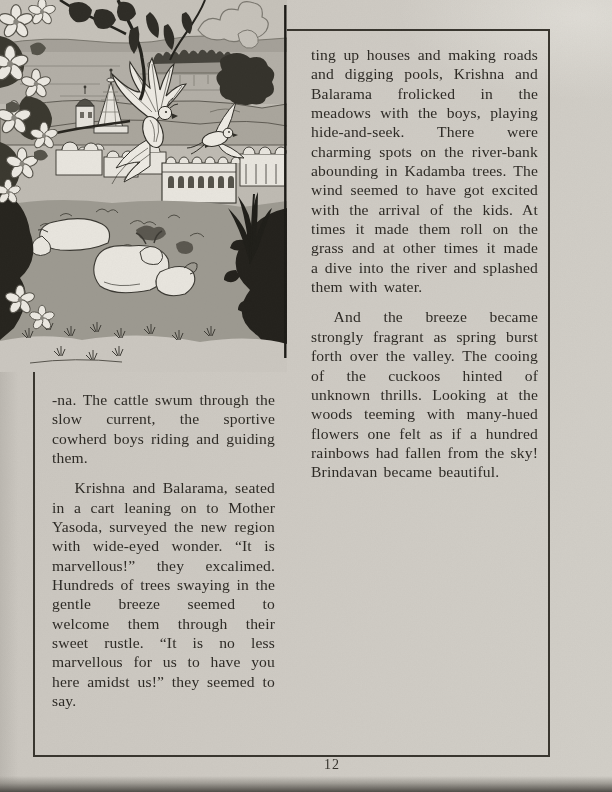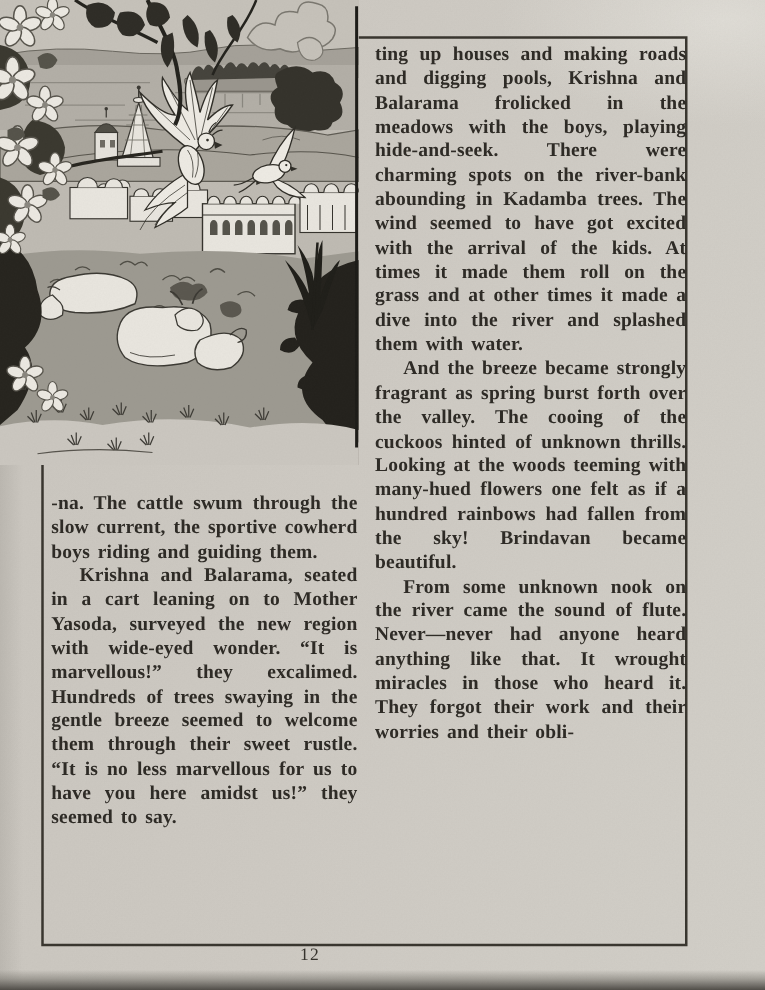--- a/index.html
+++ b/index.html
@@ -19,27 +19,27 @@
   #frame{
     position:absolute;left:33px;top:29px;width:517px;height:728px;
     border:2px solid #38352e;box-sizing:border-box;z-index:1;
   }
   #illo{position:absolute;left:0;top:0;width:287px;height:372px;z-index:2;}
   .col{
     position:absolute;z-index:3;color:#2d2a25;
     font-size:15.6px;line-height:19.35px;
     text-align:justify;word-spacing:.14em;letter-spacing:.01em;
   }
-  .col p{margin:0;font-weight:bold;}
+  .col p{margin:11px;}
   .col p + p{text-indent:1.45em;}
-  #col-left{left:41px;top:393px;width:245px;}
+  #col-left{left:41px;top:379px;width:245px;}
   #col-right{left:300px;top:34px;width:249px;}
   #pageno{
-    position:absolute;left:240px;top:757px;width:90px;z-index:3;
-    text-align:left;font-size:14px;letter-spacing:1px;color:#35322c;
+    position:absolute;left:250px;top:757px;width:90px;z-index:3;
+    text-align:right;font-size:14px;letter-spacing:1px;color:#35322c;
   }
   #bottom-shadow{
     position:absolute;left:0;bottom:0;width:612px;height:16px;z-index:8;
     background:linear-gradient(rgba(90,87,81,0) 0,rgba(122,119,112,.55) 45%,#504d48 100%);
   }
 </style>
 </head>
 <body>
 
 <div id="page">
@@ -226,21 +226,20 @@
     <path d="M285.3,5 V358" stroke="#1c1b17" stroke-width="2.4"></path>
   </svg>
 
   <div id="col-left" class="col">
       <p>-na. The cattle swum through the slow current, the sportive cowherd boys riding and guiding them.</p>
       <p>Krishna and Balarama, seated in a cart leaning on to Mother Yasoda, surveyed the new region with wide-eyed wonder. “It is marvellous!” they excalimed. Hundreds of trees swaying in the gentle breeze seemed to welcome them through their sweet rustle. “It is no less marvellous for us to have you here amidst us!” they seemed to say.</p>
     </div>
   <div id="col-right" class="col">
       <p>ting up houses and making roads and digging pools, Krishna and Balarama frolicked in the meadows with the boys, playing hide-and-seek. There were charming spots on the river-bank abounding in Kadamba trees. The wind seemed to have got excited with the arrival of the kids. At times it made them roll on the grass and at other times it made a dive into the river and splashed them with water.</p>
       <p>And the breeze became strongly fragrant as spring burst forth over the valley. The cooing of the cuckoos hinted of unknown thrills. Looking at the woods teeming with many-hued flowers one felt as if a hundred rainbows had fallen from the sky! Brindavan became beautiful.</p>
-      <p>From some unknown nook on the river came the sound of flute. Never—never had anyone heard anything like that. It wrought miracles in those who heard it. They forgot their work and their worries and their obli-</p>
     </div>
 
   <div id="pageno">12</div>
 
   <div id="bottom-shadow"></div>
 
   <svg class="noise">
     <filter id="grain">
         <feTurbulence type="fractalNoise" baseFrequency="0.8" numOctaves="2" stitchTiles="stitch"></feTurbulence>
       <feColorMatrix type="matrix" values="0 0 0 0 0.18  0 0 0 0 0.17  0 0 0 0 0.15  0 0 0 0.6 0"></feColorMatrix>

